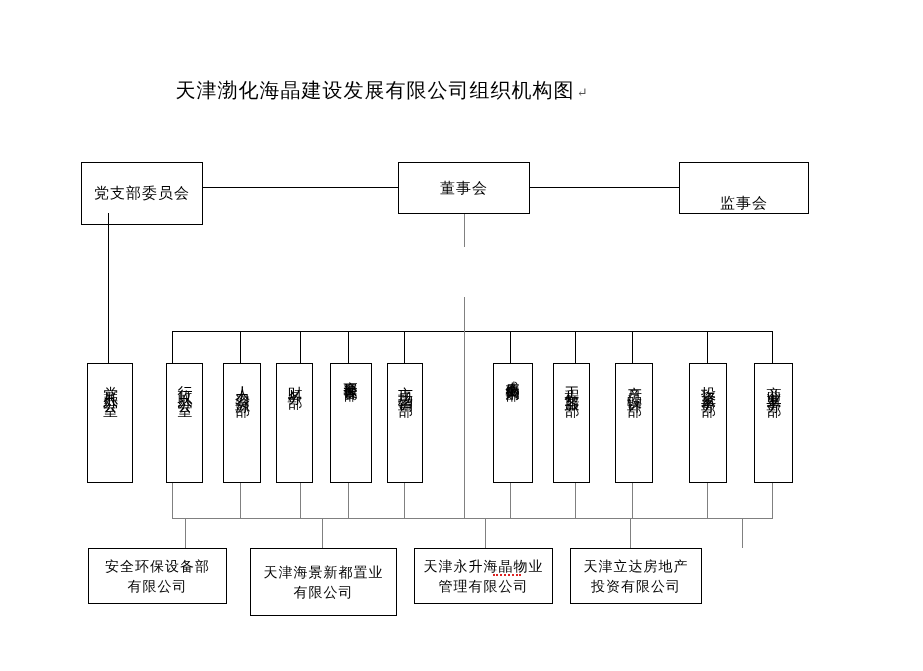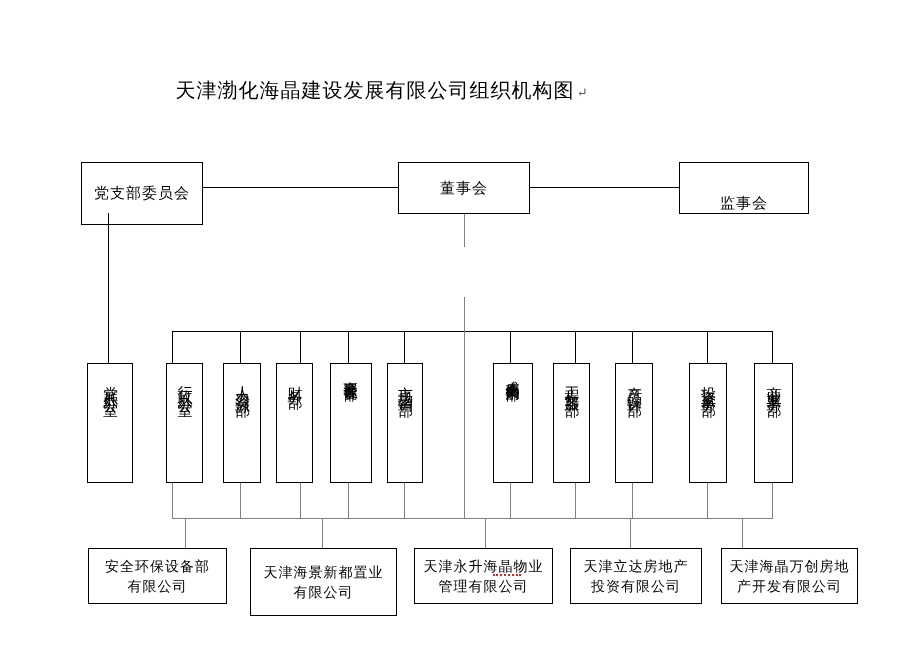--- a/index.html
+++ b/index.html
@@ -93,24 +93,20 @@
       <div>有限公司</div>
     </div>
     <div class="cbox" style="left: 414px; top: 548px; width: 139px; height: 56px;">
       <div>天津永升海晶物业</div>
       <div>管理有限公司</div>
     </div>
     <div class="cbox" style="left: 570px; top: 548px; width: 132px; height: 56px;">
       <div>天津立达房地产</div>
       <div>投资有限公司</div>
     </div>
-    <div class="cbox" style="left: 721px; top: 548px; width: 137px; height: 56px;">
-      <div>天津海晶万创房地</div>
-      <div>产开发有限公司</div>
-    </div>
     <div class="line" style="left: 203px; top: 187px; width: 195px; height: 1px; background: rgb(0, 0, 0);"></div>
     <div class="line" style="left: 530px; top: 187px; width: 149px; height: 1px; background: rgb(0, 0, 0);"></div>
     <div class="line" style="left: 108px; top: 213px; width: 1px; height: 150px; background: rgb(0, 0, 0);"></div>
     <div class="line" style="left: 172px; top: 331px; width: 601px; height: 1px; background: rgb(0, 0, 0);"></div>
     <div class="line" style="left: 172px; top: 331px; width: 1px; height: 32px; background: rgb(0, 0, 0);"></div>
     <div class="line" style="left: 240px; top: 331px; width: 1px; height: 32px; background: rgb(0, 0, 0);"></div>
     <div class="line" style="left: 300px; top: 331px; width: 1px; height: 32px; background: rgb(0, 0, 0);"></div>
     <div class="line" style="left: 348px; top: 331px; width: 1px; height: 32px; background: rgb(0, 0, 0);"></div>
     <div class="line" style="left: 404px; top: 331px; width: 1px; height: 32px; background: rgb(0, 0, 0);"></div>
     <div class="line" style="left: 510px; top: 331px; width: 1px; height: 32px; background: rgb(0, 0, 0);"></div>

